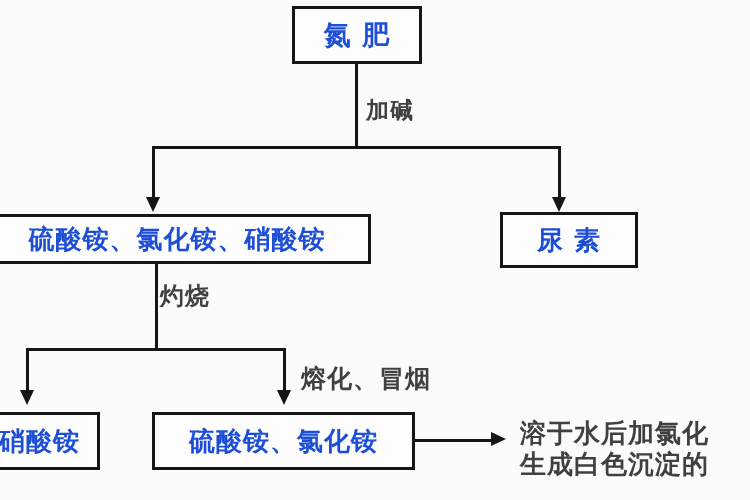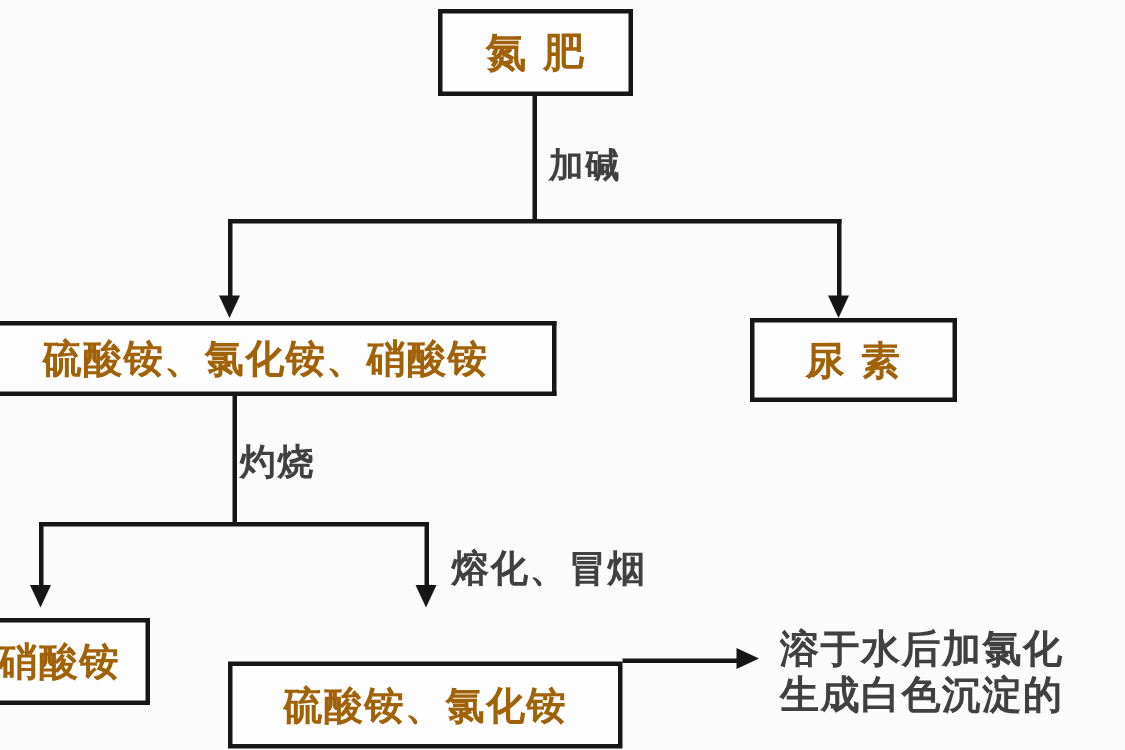--- a/index.html
+++ b/index.html
@@ -22,21 +22,21 @@
     position: absolute;
     box-sizing: border-box;
     border: 3px solid #161616;
     background: #fdfdfd;
     display: flex;
     align-items: center;
     justify-content: center;
     white-space: nowrap;
     font-weight: 700;
     letter-spacing: 1px;
-    color: #a16207;
+    color: #1d4ed8;
   }
   .box.clip-left {
     border-left: none;
   }
 
   
   .vline {
     position: absolute;
     width: 3px;
     background: #161616;
@@ -100,36 +100,36 @@
 
   <div class="box clip-left" style="left:-14px; top:214px; width:385px; height:50px; font-size:26px;">
     <span>硫酸铵、氯化铵、硝酸铵</span>
   </div>
 
   <div class="box" style="left:500px; top:212px; width:138px; height:56px; font-size:26px;">
     <span>尿  素</span>
   </div>
 
   <div class="vline" style="left:155px; top:264px; height:85px;"></div>
-  <div class="label" style="left:160px; top:292px; font-size:24px;text-align:right;">灼烧</div>
+  <div class="label" style="left:160px; top:280px; font-size:24px;text-align:right;">灼烧</div>
 
   <div class="hline" style="left:26px; top:348px; width:259px;"></div>
 
   <div class="vline" style="left:26px; top:348px; height:46px;"></div>
   <div class="arrow-down" style="left:20px; top:390px;"></div>
 
   <div class="vline" style="left:283px; top:348px; height:46px;"></div>
   <div class="arrow-down" style="left:277px; top:390px;"></div>
   <div class="label" style="left:301px; top:362px; font-size:25px;">熔化、冒烟</div>
 
   <div class="box clip-left" style="left:-18px; top:412px; width:118px; height:58px; font-size:26px;">
     <span>硝酸铵</span>
   </div>
 
-  <div class="box" style="left:152px; top:412px; width:263px; height:58px; font-size:26px;margin-top:29px;">
+  <div class="box" style="left:152px; top:412px; width:263px; height:58px; font-size:26px;">
     <span>硫酸铵、氯化铵</span>
   </div>
 
   <div class="hline" style="left:415px; top:439px; width:78px;"></div>
   <div class="arrow-right" style="left:491px; top:432px;"></div>
 
   <div class="label two-line" style="left:520px; top:418px; font-size:26px;">溶于水后加氯化
 生成白色沉淀的</div>
 
 </div>

